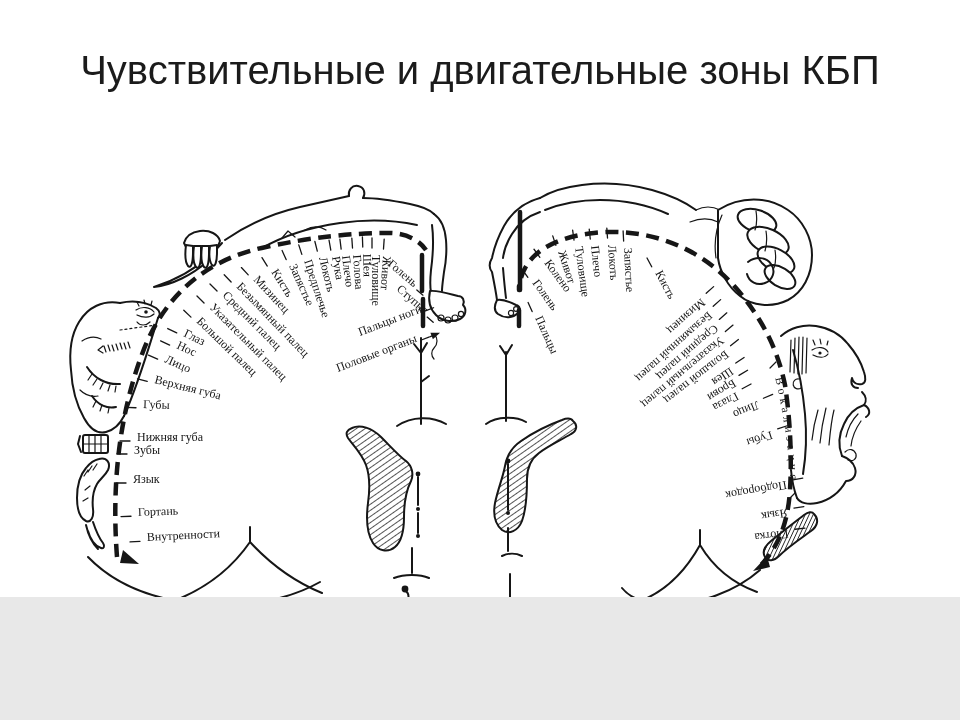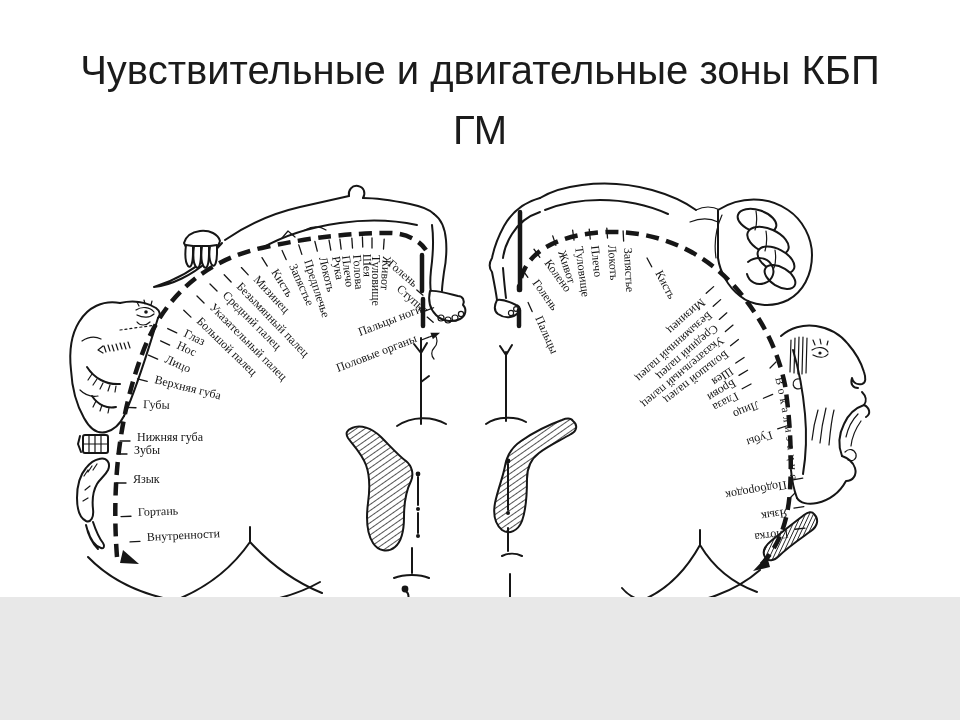--- a/index.html
+++ b/index.html
@@ -19,21 +19,20 @@
   .lbl{font-family:"Liberation Serif",serif;font-size:12px;fill:#161616;}
   .voc{font-family:"Liberation Serif",serif;font-size:11.5px;fill:#161616;letter-spacing:4px;}
   .lead{stroke:#161616;stroke-width:1.3;fill:none;stroke-linecap:round;}
 </style>
 </head>
 <body>
 
 <div id="slide">
   <div id="title">
     <div>Чувствительные и двигательные зоны КБП</div>
-    <div>ГМ</div>
   </div>
 
   <svg id="art" width="960" height="720" viewBox="0 0 960 720">
     <defs>
       <pattern id="hatch" width="5" height="5" patternUnits="userSpaceOnUse" patternTransform="rotate(55)">
         <line x1="0" y1="0" x2="0" y2="5" stroke="#1a1a1a" stroke-width="1.5"></line>
       </pattern>
       <pattern id="hatch2" width="3.6" height="3.6" patternUnits="userSpaceOnUse" patternTransform="rotate(25)">
         <line x1="0" y1="0" x2="0" y2="3.6" stroke="#1a1a1a" stroke-width="1.7"></line>
       </pattern>

